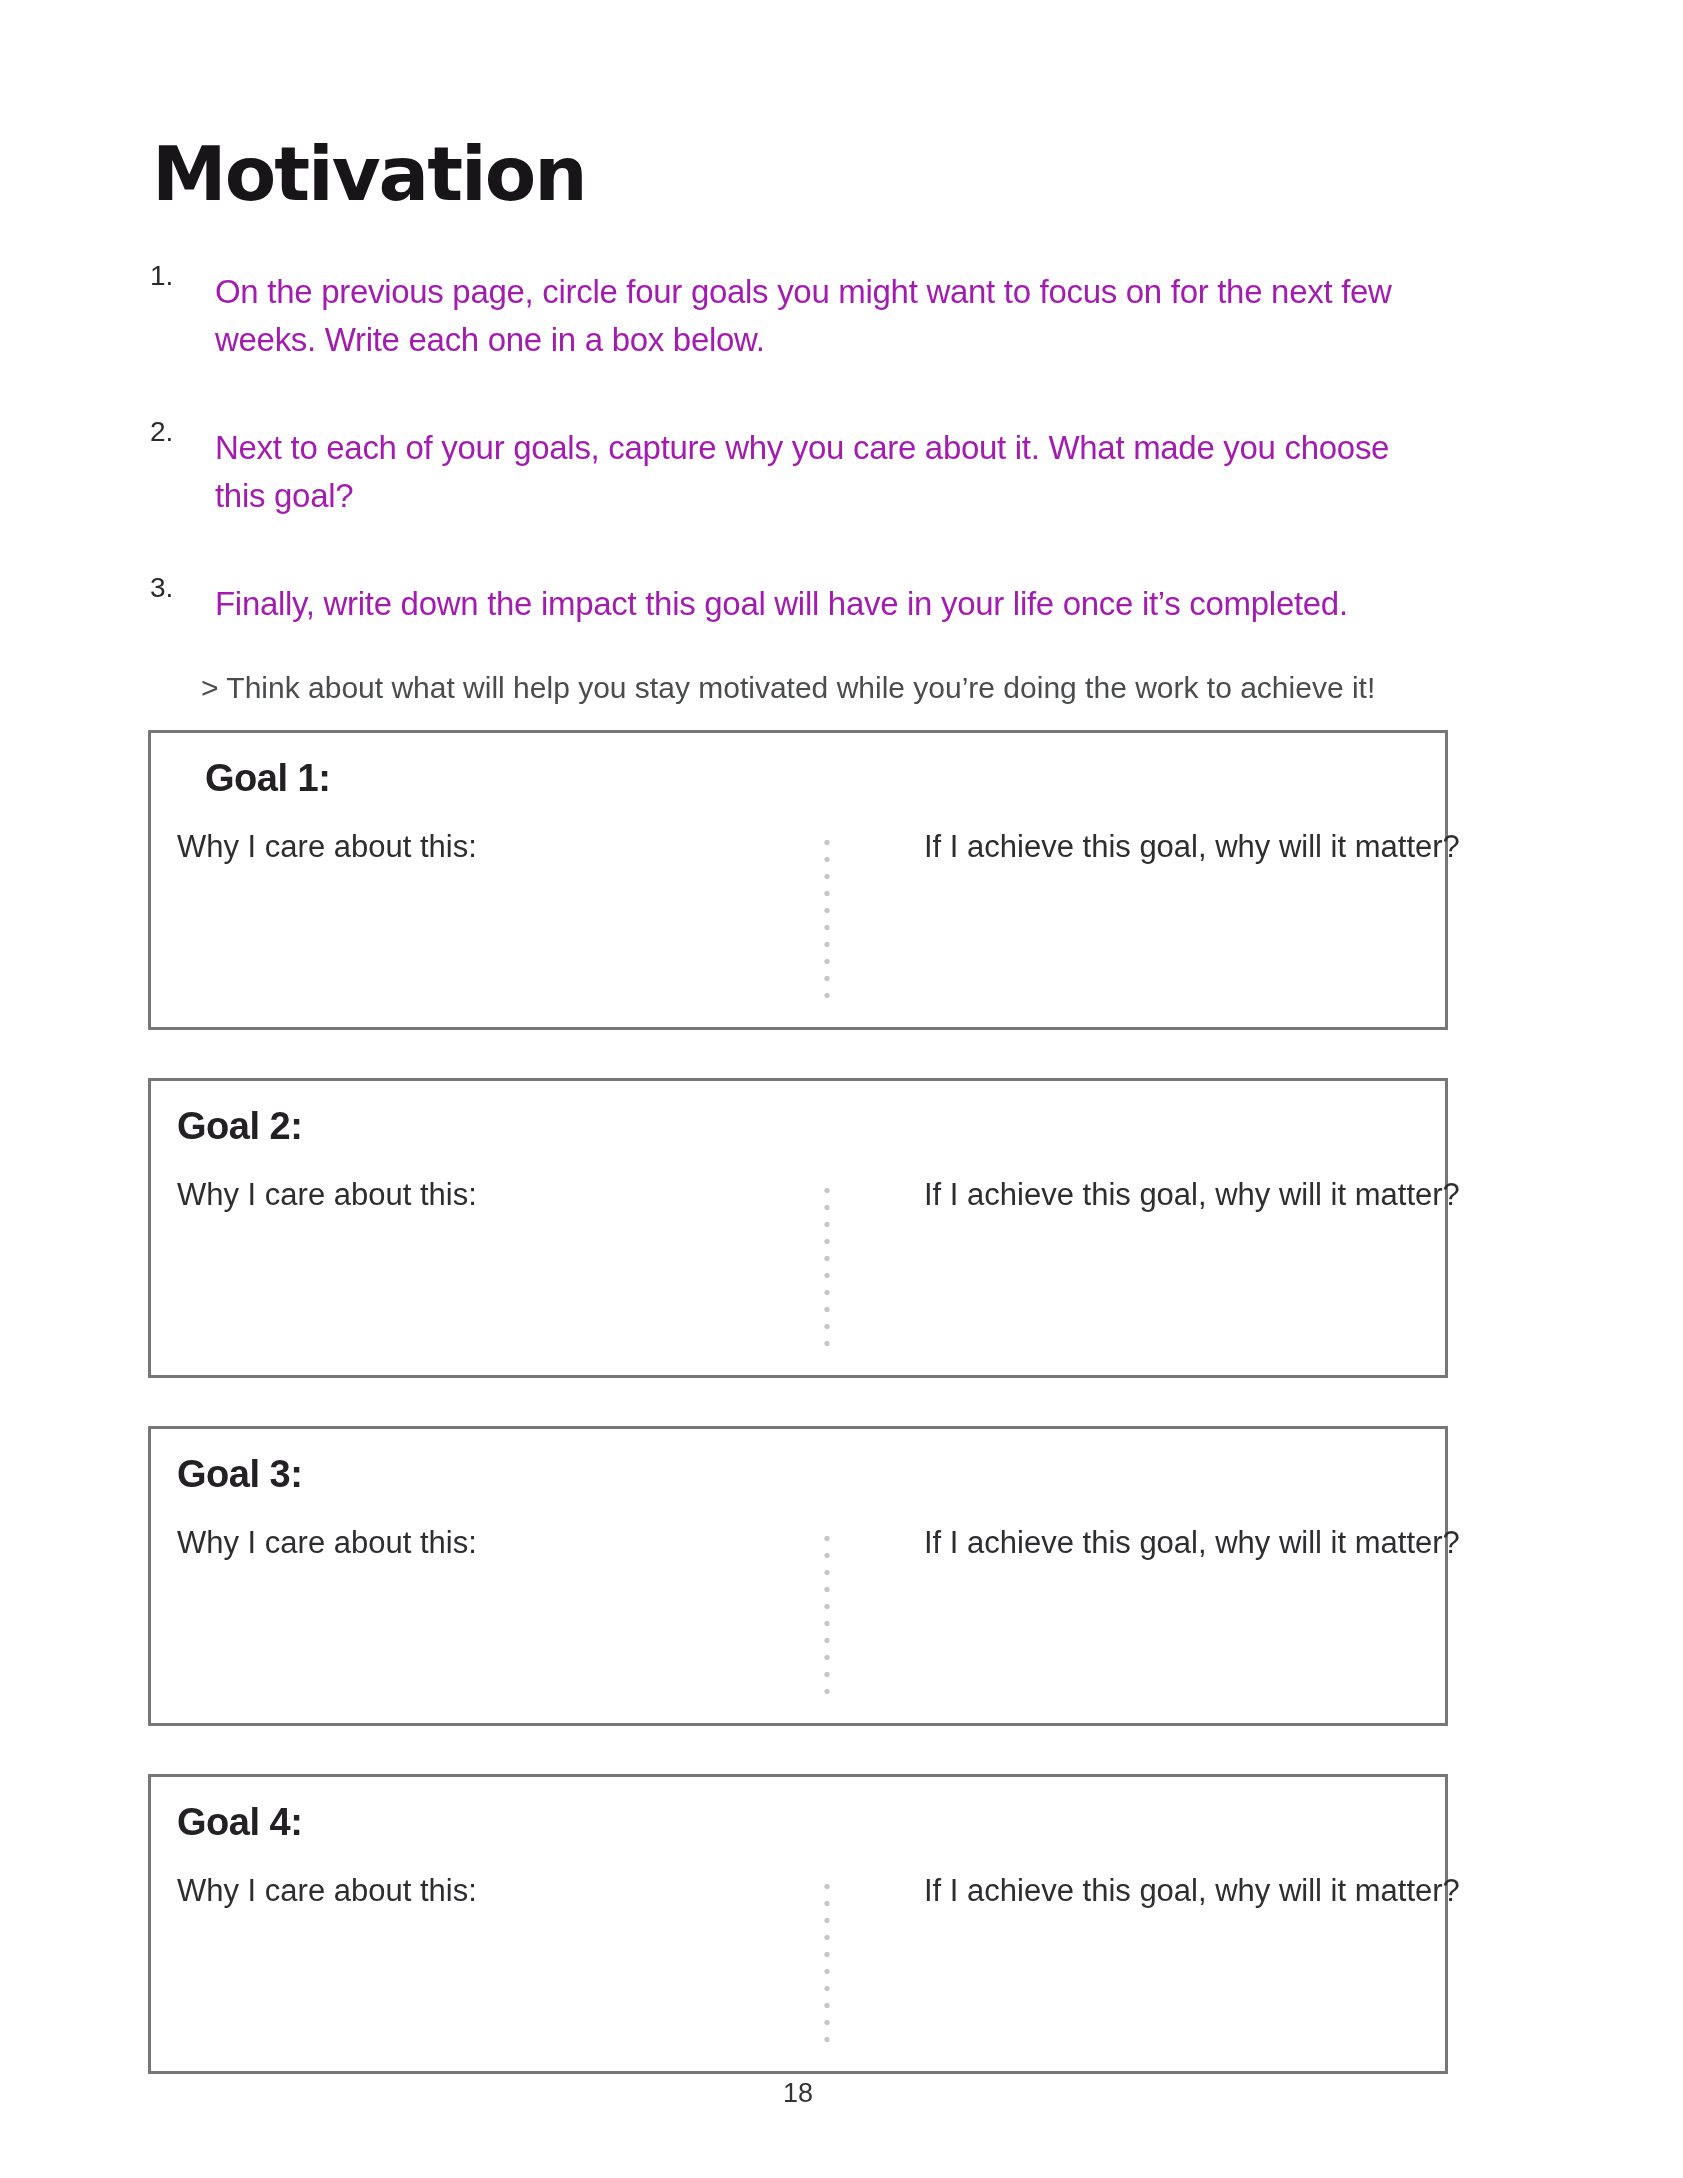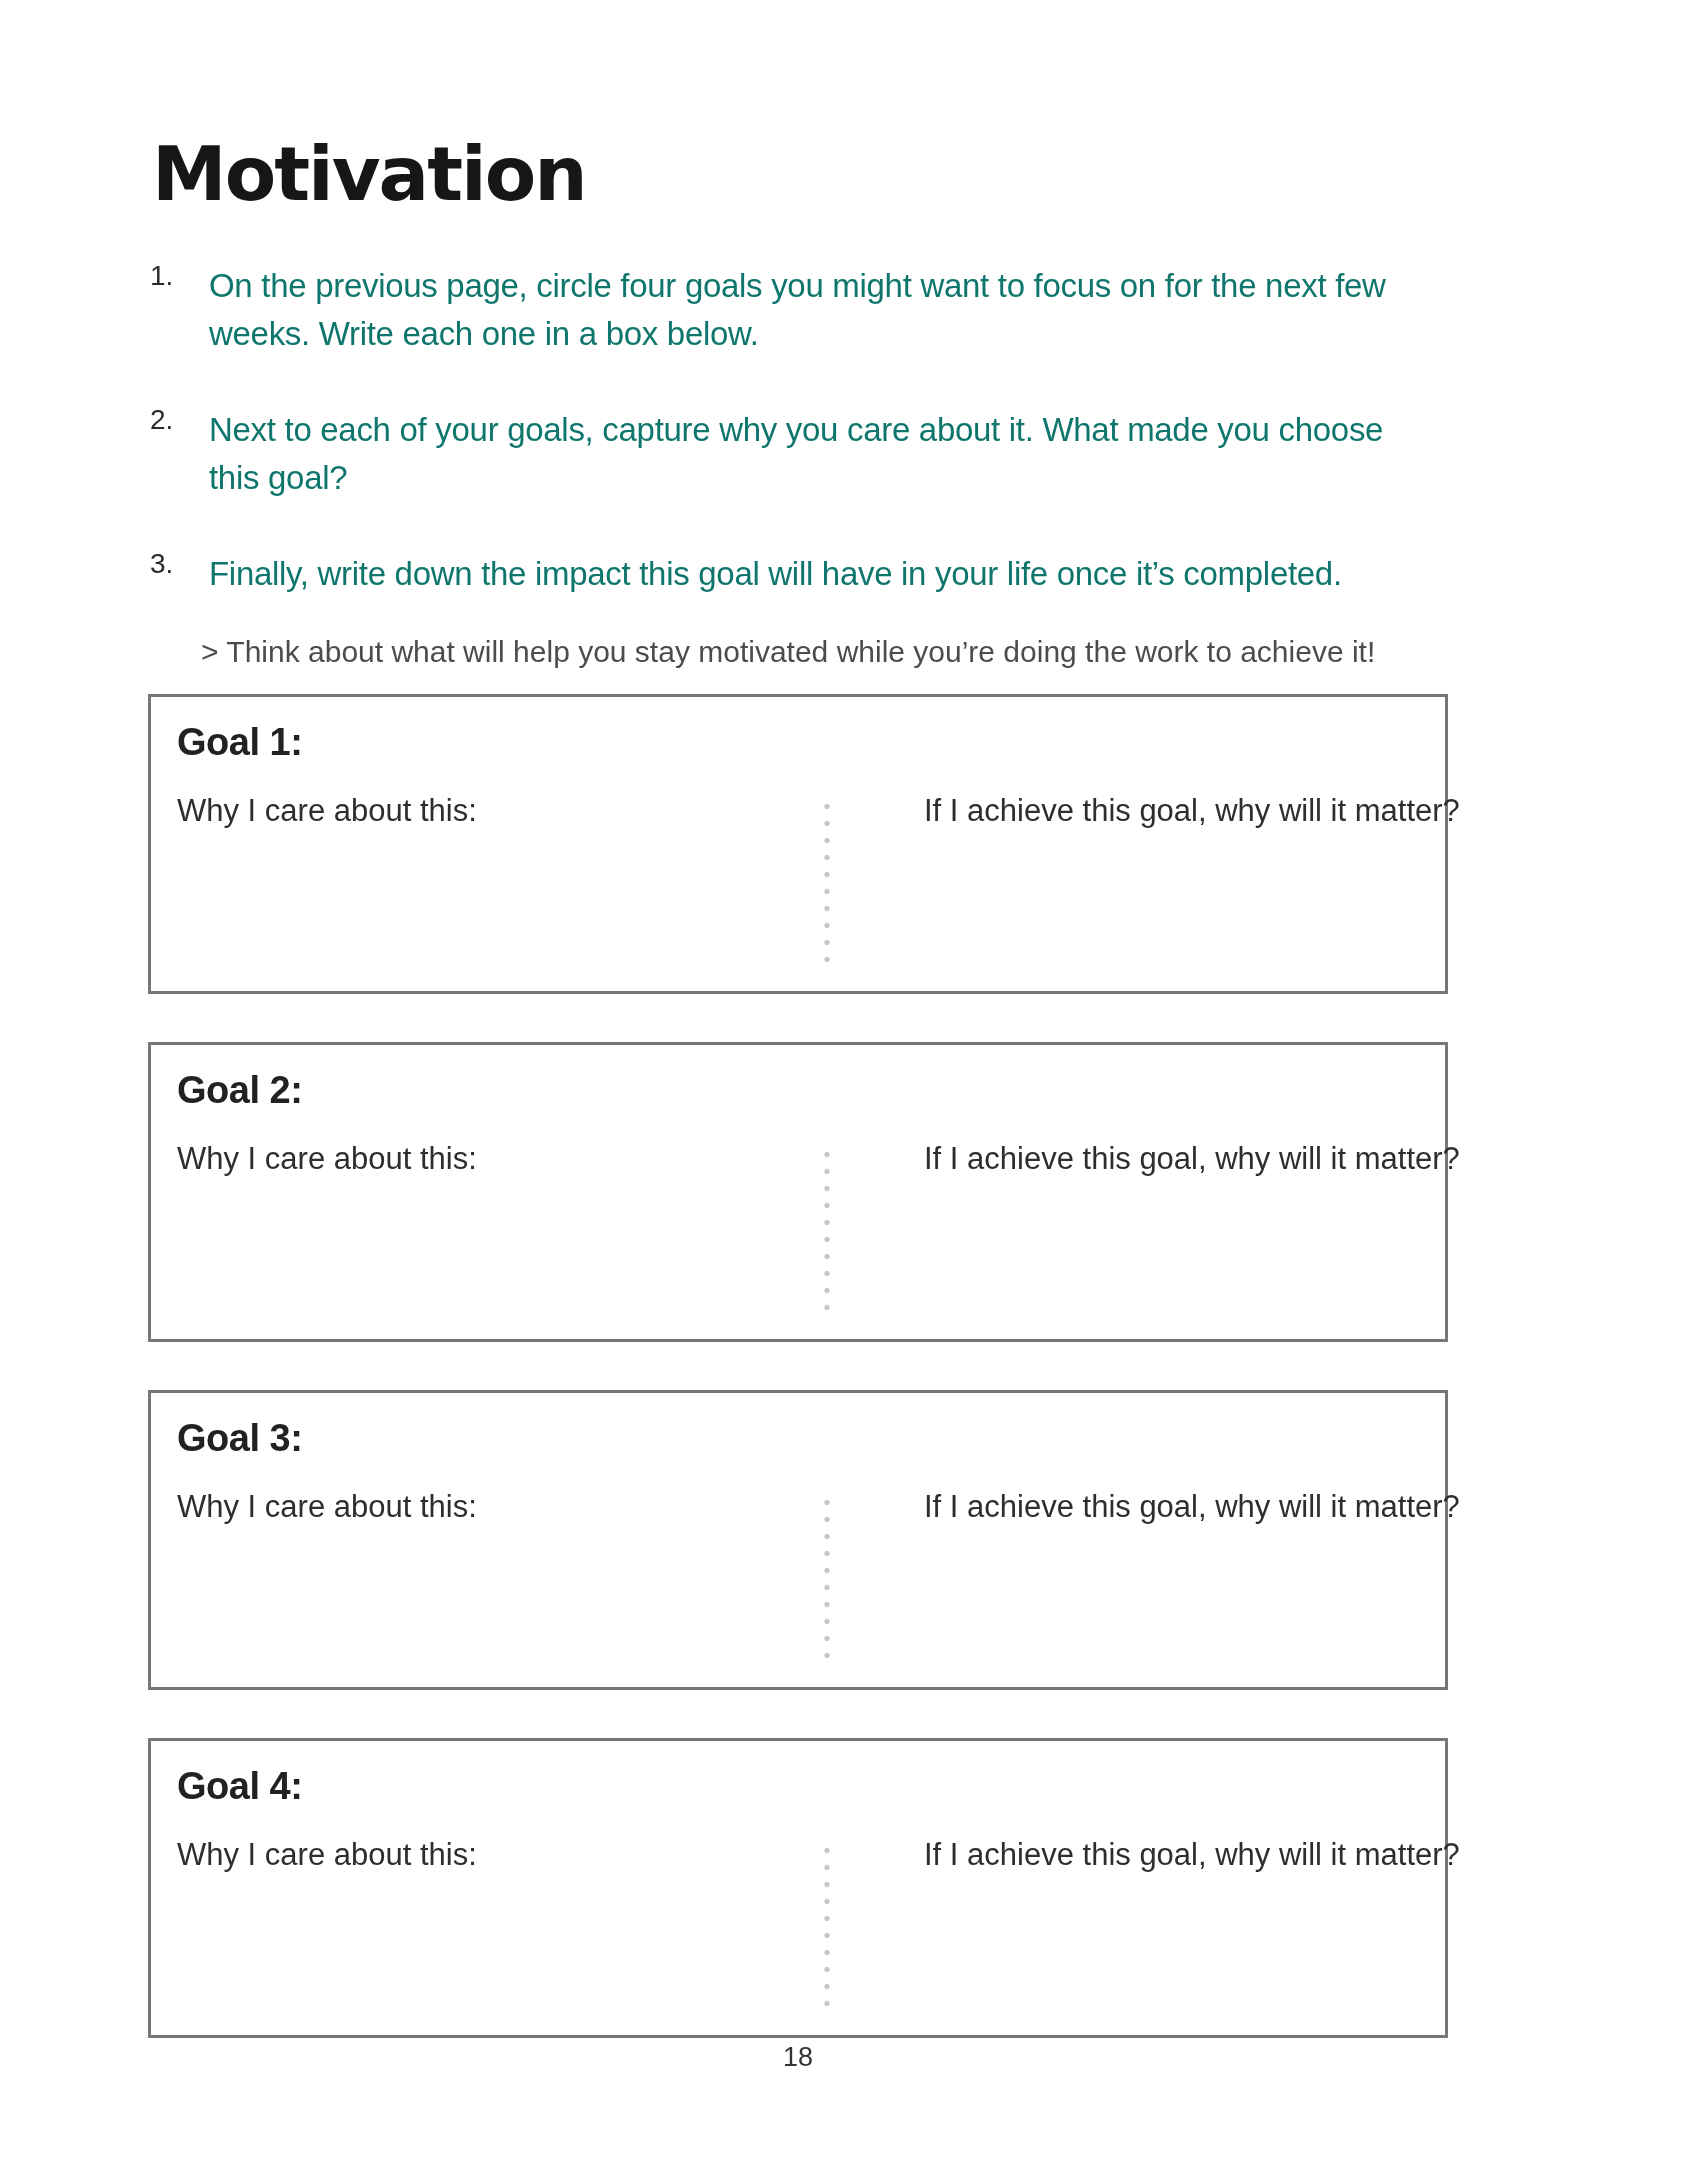--- a/index.html
+++ b/index.html
@@ -40,41 +40,41 @@
   }
   .instructions li:last-child { margin-bottom: 0; }
   .item-number {
     flex: 0 0 51px;
     margin-left: 2px;
     padding-top: 6px;
     font-size: 28px;
     color: #2b2a2c;
   }
   .item-text {
-    margin: 8px;
+    margin: 14px;
     font-size: 33px;
     line-height: 48px;
     letter-spacing: -0.3px;
     max-width: 1228px;
-    color: #0f766e;
+    color: #a21caf;
   }
   .note {
     margin: 26px 0 0 53px;
     font-size: 30px;
     line-height: 40px;
     color: #4b4c4e;
   }
   .goal-box {
     position: relative;
     height: 294px;
     border: 3px solid #77777a;
     margin-top: 48px;
     background: #ffffff;
   }
-  .goal-box.first { margin-top: 22px; }
+  .goal-box.first { margin-top: 22px; padding-left: 28px; }
   .goal-title {
     margin: 24px 0 0 26px;
     font-size: 38px;
     font-weight: 700;
     letter-spacing: -0.5px;
     color: #232124;
   }
   .why-label {
     position: absolute;
     left: 26px;

